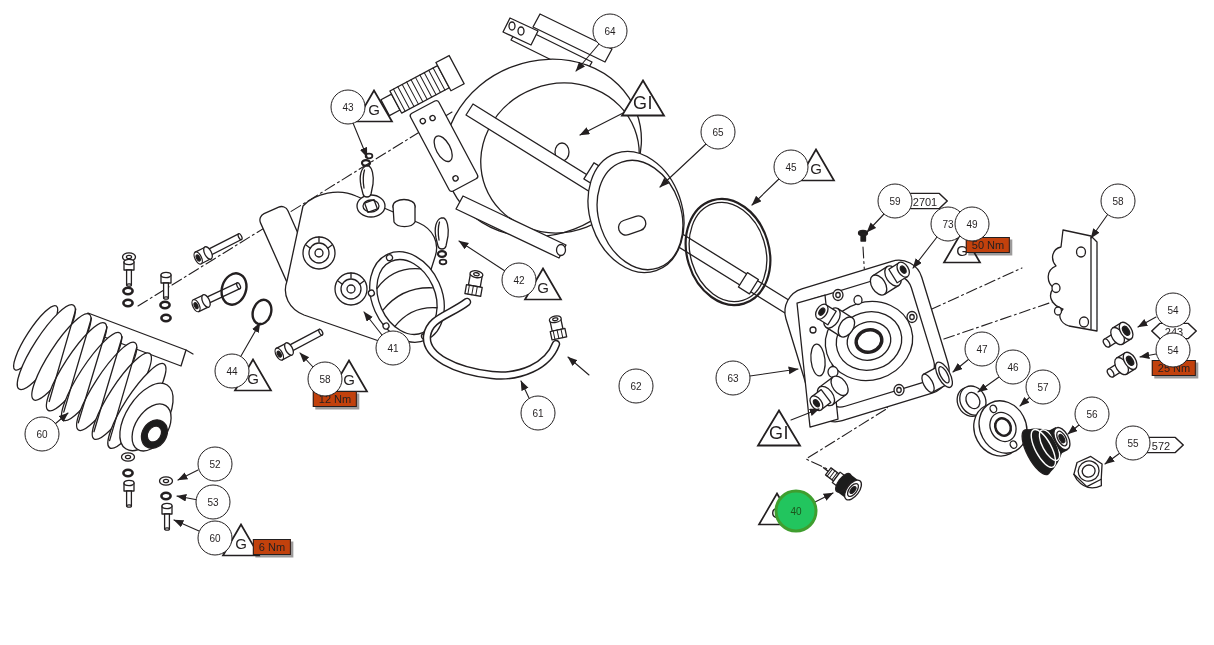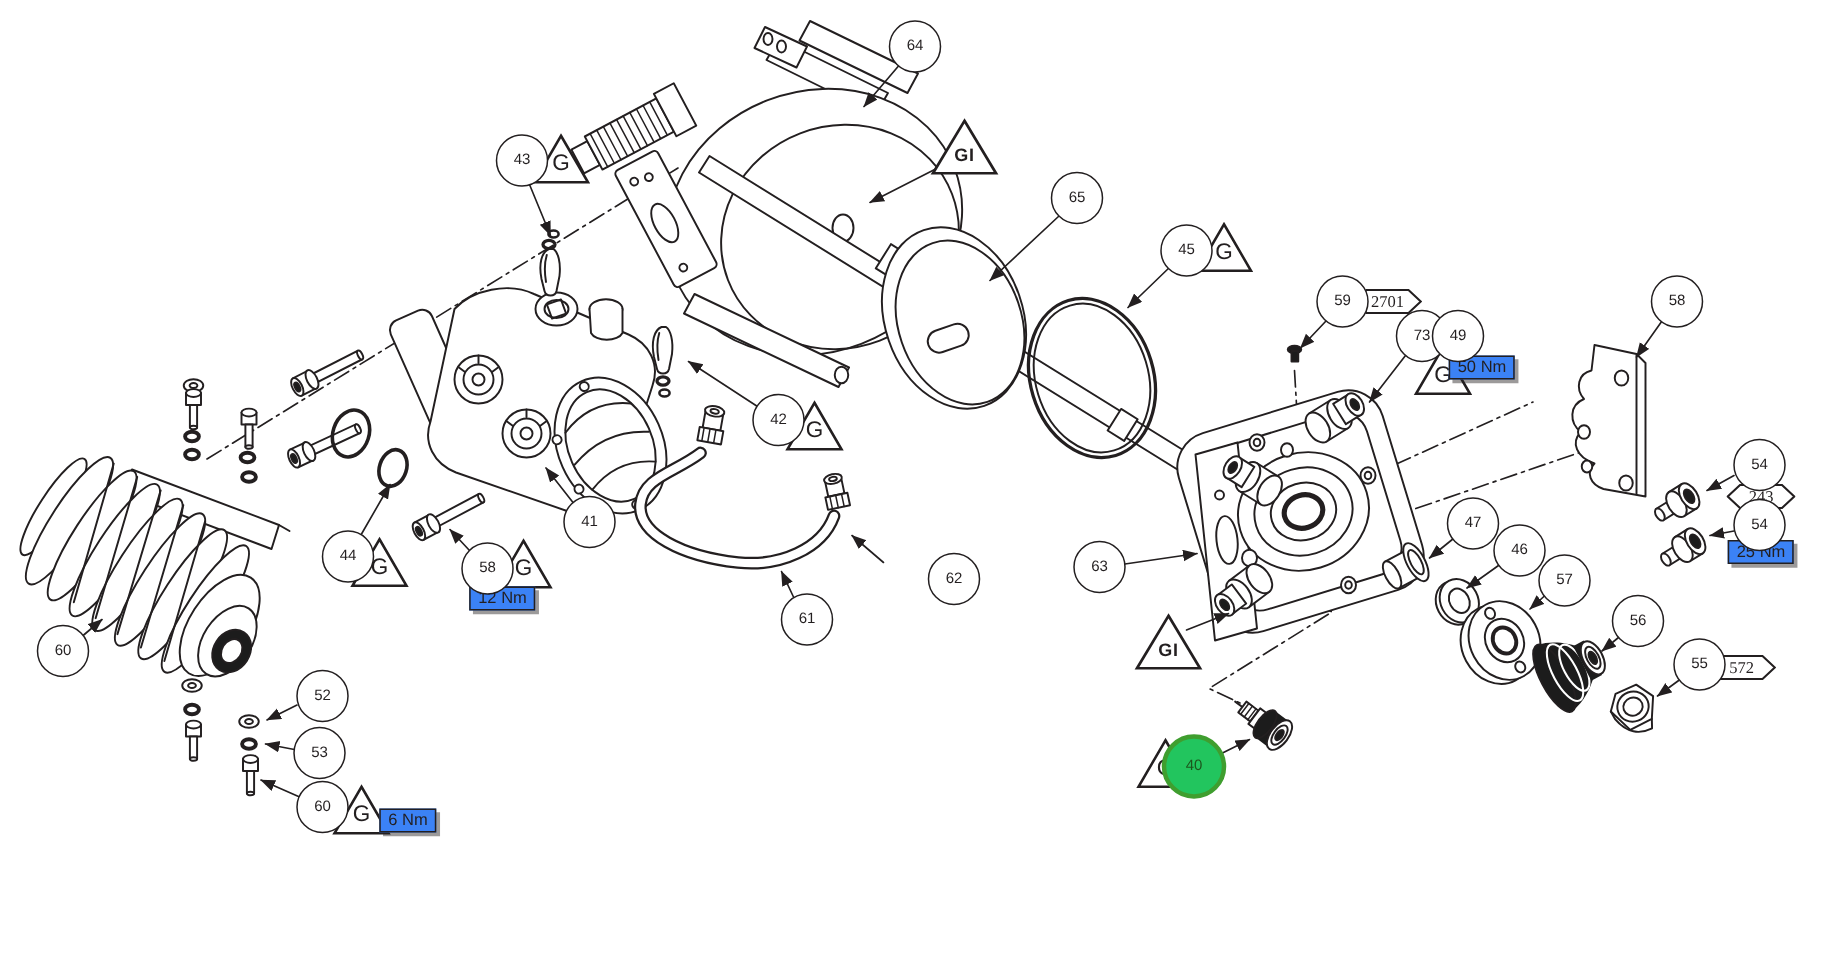--- a/index.html
+++ b/index.html
@@ -7,24 +7,24 @@
          font-family:"Liberation Sans", sans-serif;color:#231f20;}
   #art{position:absolute;left:0;top:0;}
   .callout{position:absolute;width:33px;height:33px;border:1.7px solid #231f20;border-radius:50%;
            background:#fff;display:flex;align-items:center;justify-content:center;
            font-size:10px;line-height:1;transform:translate(-50%,-50%);z-index:5;cursor:default;}
   .callout.hl{width:37px;height:37px;background:#22c55e;border:3.5px solid #3f9e2f;color:#1c551c;z-index:6;}
   .tri{position:absolute;transform:translate(-50%,-50%);z-index:4;}
   .tri svg{display:block;}
   .tri .sym{position:absolute;left:50%;top:58%;transform:translate(-50%,-50%);
             font-size:15px;color:#231f20;}
-  .tri.gi .sym{top:62%;font-size:12px;font-weight:bold;letter-spacing:.5px;}
+  .tri.gi .sym{top:62%;font-size:18px;font-weight:normal;letter-spacing:.5px;}
   .hex{position:absolute;transform:translate(-50%,-50%);width:46px;height:17px;z-index:4;}
-  .hex .sym{position:absolute;left:50%;top:50%;transform:translate(-50%,-50%);font-size:11px;white-space:nowrap;font-family:Liberation Serif, serif;}
-  .tq{position:absolute;transform:translate(-50%,-50%);border:1.5px solid #231f20;background:#3b82f6;
+  .hex .sym{position:absolute;left:50%;top:50%;transform:translate(-50%,-50%);font-size:11px;white-space:nowrap;}
+  .tq{position:absolute;transform:translate(-50%,-50%);border:1.5px solid #231f20;background:#c2410c;
       box-shadow:2.5px 2.5px 0 rgba(35,31,32,.45);padding:1px 5px;font-size:11px;white-space:nowrap;z-index:4;}
 </style>
 </head>
 <body>
 
 <div id="board">
 
 <svg id="art" width="1214" height="645" viewBox="0 0 1214 645">
   <defs>
     <marker id="ah" markerWidth="10" markerHeight="8" refX="8.5" refY="3.5" orient="auto">

